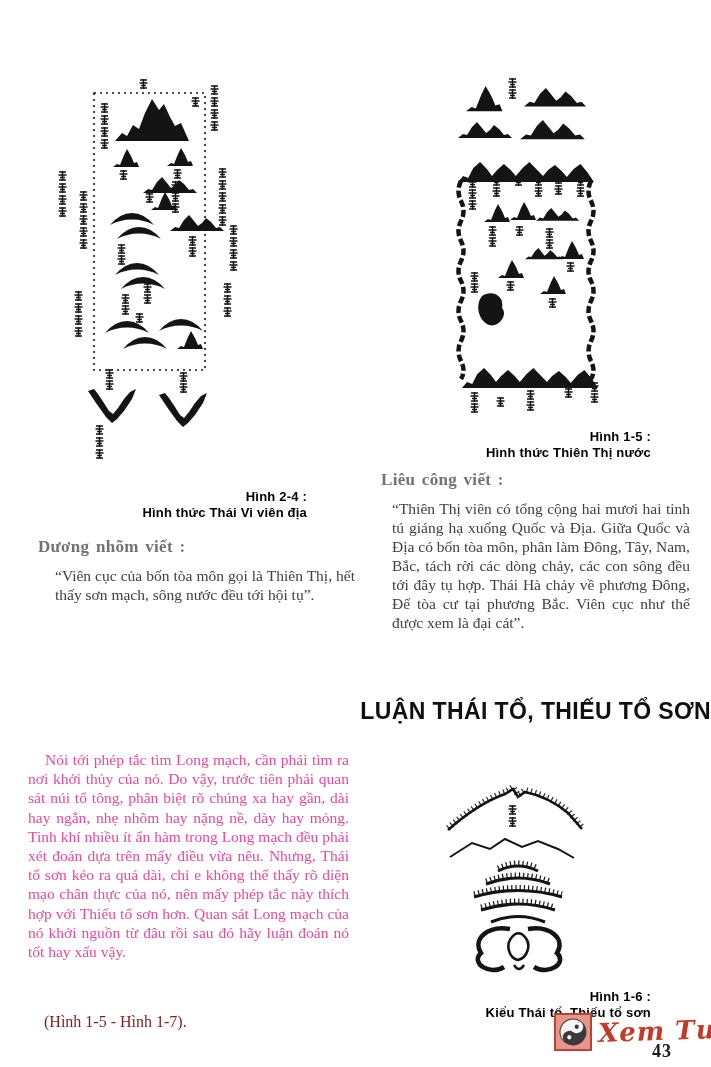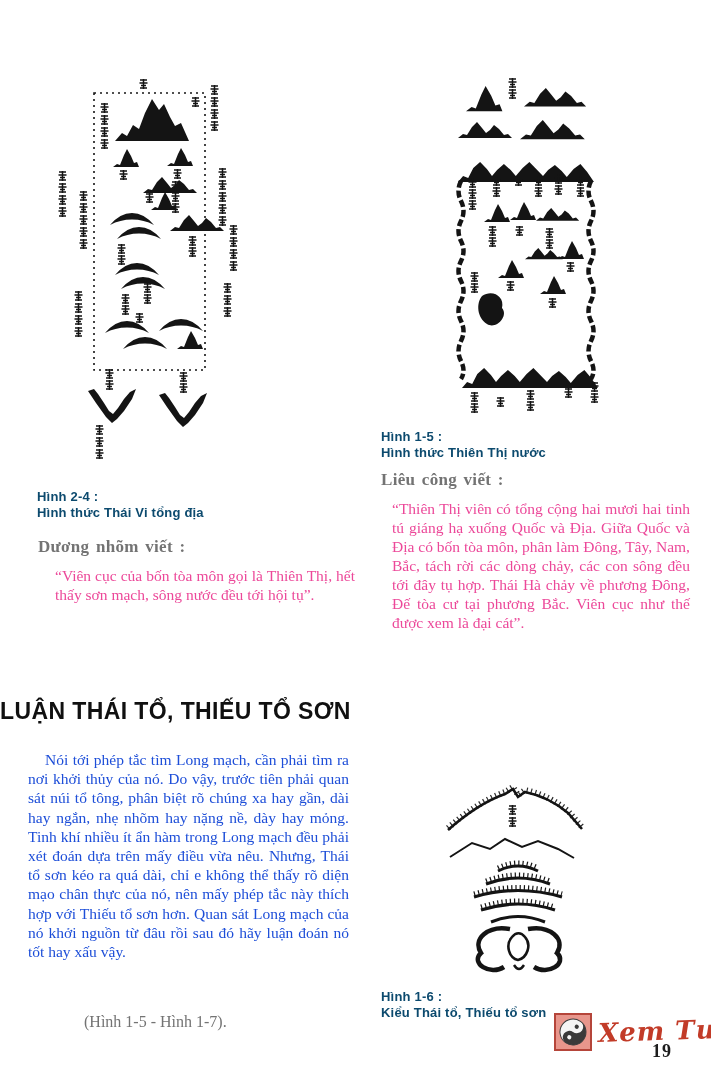--- a/index.html
+++ b/index.html
@@ -1,25 +1,25 @@
 <!DOCTYPE html>
 <html><head>
 <meta charset="utf-8">
 <title>Scanned book page</title>
 <style>
   html,body{margin:0;padding:0;background:#ffffff;}
   #page{position:relative;width:711px;height:1067px;background:#ffffff;overflow:hidden;
         font-family:"Liberation Serif", serif;color:#1a1a1a;}
   .abs{position:absolute;}
-  .caption{font:bold 13px/15.5px "Liberation Sans", sans-serif;color:#0c4a6e;text-align:left;letter-spacing:.2px;}
+  .caption{font:bold 13px/15.5px "Liberation Sans", sans-serif;color:#000000;text-align:right;letter-spacing:.2px;}
   .leadin{font:bold 17px/20px "Liberation Serif", serif;color:#737373;letter-spacing:.3px;word-spacing:2px;}
-  .quote{font:15.5px/19px "Liberation Serif", serif;text-align:justify;color:#ec4899;}
-  .bodytext{font:15.5px/19.2px "Liberation Serif", serif;text-align:justify;color:#1d4ed8;text-indent:17px;}
-  .heading{font:bold 23px/26px "Liberation Sans", sans-serif;text-align:left;color:#101010;letter-spacing:.4px;}
-  .figref{font:16px/19px "Liberation Serif", serif;color:#737373;margin-left:40px;}
+  .quote{font:15.5px/19px "Liberation Serif", serif;text-align:justify;color:#404040;}
+  .bodytext{font:15.5px/19.2px "Liberation Serif", serif;text-align:justify;color:#ec4899;text-indent:17px;}
+  .heading{font:bold 23px/26px "Liberation Sans", sans-serif;text-align:right;color:#101010;letter-spacing:.4px;}
+  .figref{font:16px/19px "Liberation Serif", serif;color:#7f1d1d;}
   .pagenum{font:bold 18px/18px "Liberation Serif", serif;color:#1d1d1d;letter-spacing:1px;}
   .wm-text{font:bold italic 26px/26px "DejaVu Serif", serif;color:#c23b28;letter-spacing:1px;
            display:inline-block;transform:rotate(-2deg);white-space:nowrap;}
   .wm-badge{display:inline-block;vertical-align:middle;}
   svg.fig{display:block;}
 </style>
 </head>
 <body>
 
 <svg width="0" height="0" style="position:absolute" aria-hidden="true">
@@ -127,21 +127,21 @@
     <use href="#cjk" x="50" y="296"></use>
       <use href="#cjk" x="50" y="307"></use>
     <use href="#cjk" x="124" y="299"></use>
       <use href="#cjk" x="124" y="310"></use>
     <use href="#cjk" x="40" y="352"></use>
       <use href="#cjk" x="40" y="364"></use>
       <use href="#cjk" x="40" y="376"></use>
   </svg>
   <div class="abs caption" style="left:37px;top:489px;width:270px">
     <div>Hình 2-4 :</div>
-    <div>Hình thức Thái Vi tổng địa</div>
+    <div>Hình thức Thái Vi viên địa</div>
   </div>
 
   <svg class="fig abs" style="left:440px;top:76px" width="230" height="352" viewBox="0 0 230 352">
     <use href="#cjk" x="68" y="2"></use>
       <use href="#cjk" x="68" y="13"></use>
     <g transform="translate(26,10) scale(1.4)">
         <use href="#mtn-s"></use>
       </g>
     <g transform="translate(84,12) scale(1.15)">
         <use href="#mtn-w"></use>
@@ -257,15 +257,15 @@
           <circle r="13" fill="#f5f5f5" stroke="#3a3a3a" stroke-width="1"></circle>
           <path d="M0,-13 A13,13 0 0 1 0,13 A6.5,6.5 0 0 1 0,0 A6.5,6.5 0 0 0 0,-13 Z" fill="#3a3a3a"></path>
           <circle cy="-6.5" r="2.1" fill="#3a3a3a"></circle>
           <circle cy="6.5" r="2.1" fill="#f5f5f5"></circle>
         </g>
       </svg>
     </span>
     <span class="wm-text" style="margin-left:2px">Xem Tướng.net</span>
   </div>
 
-  <div class="abs pagenum" style="left:652px;top:1042px">19</div>
+  <div class="abs pagenum" style="left:652px;top:1042px">43</div>
 
 </div>
 
 </body></html>

